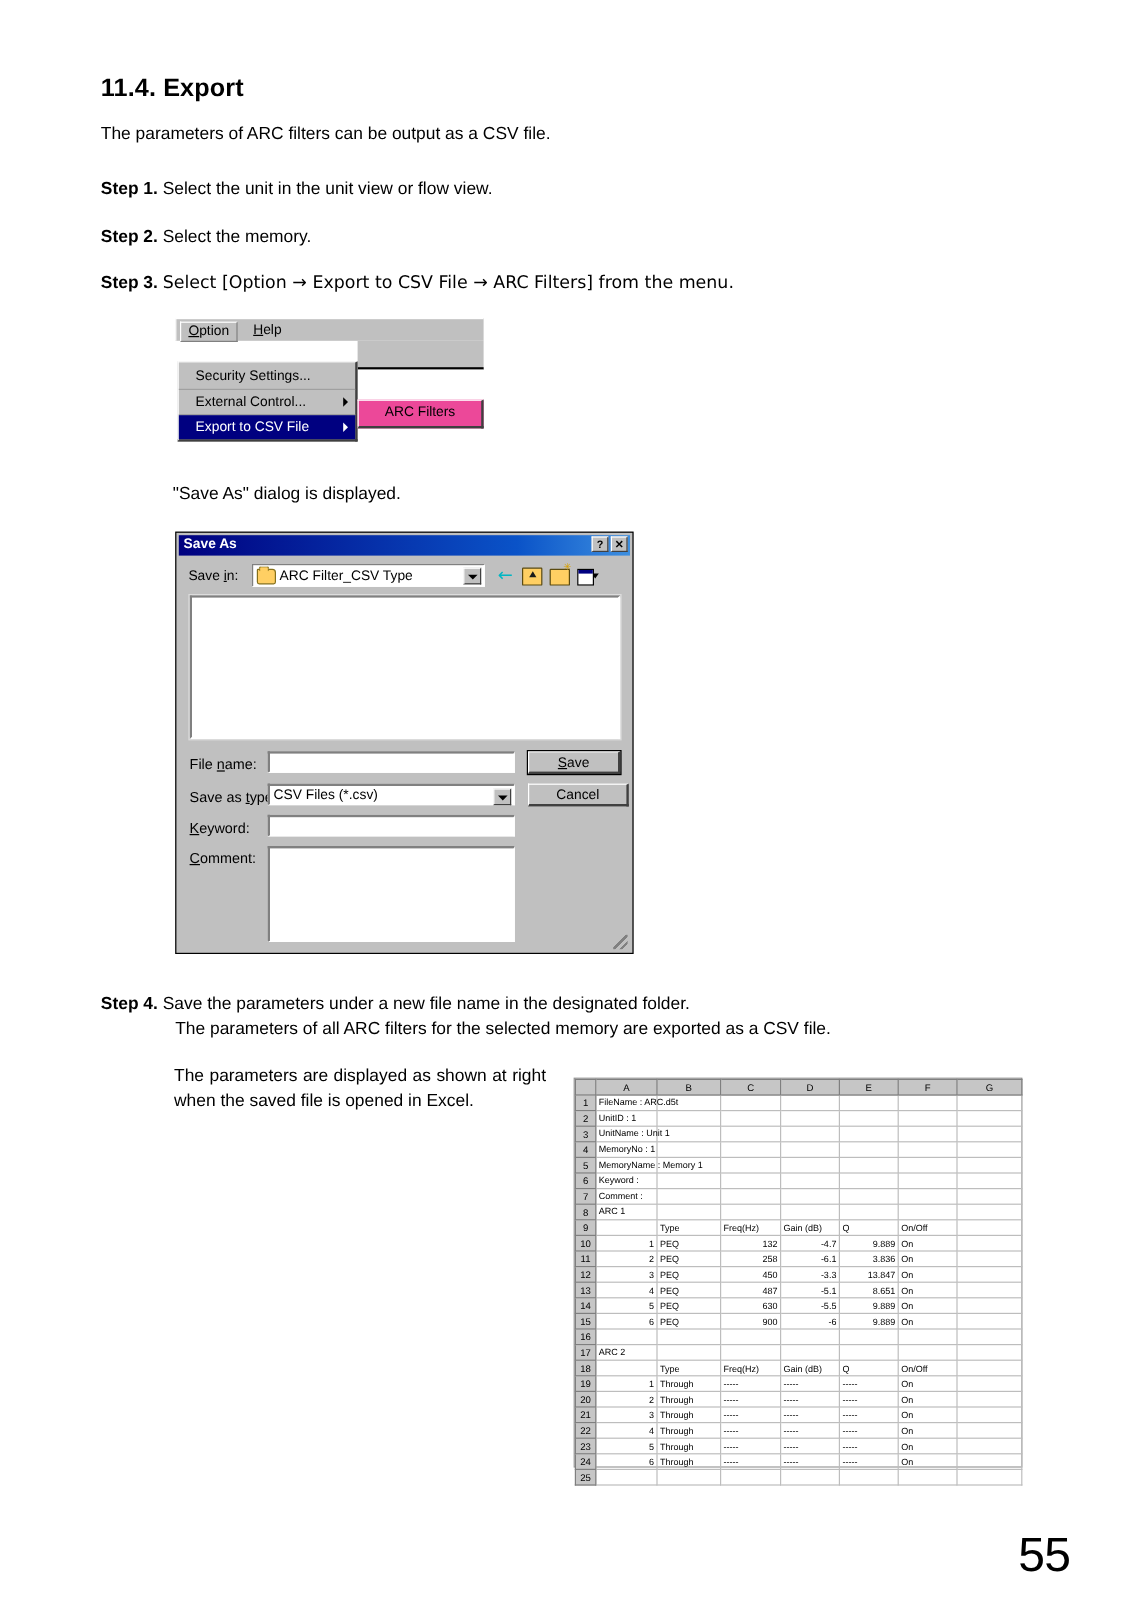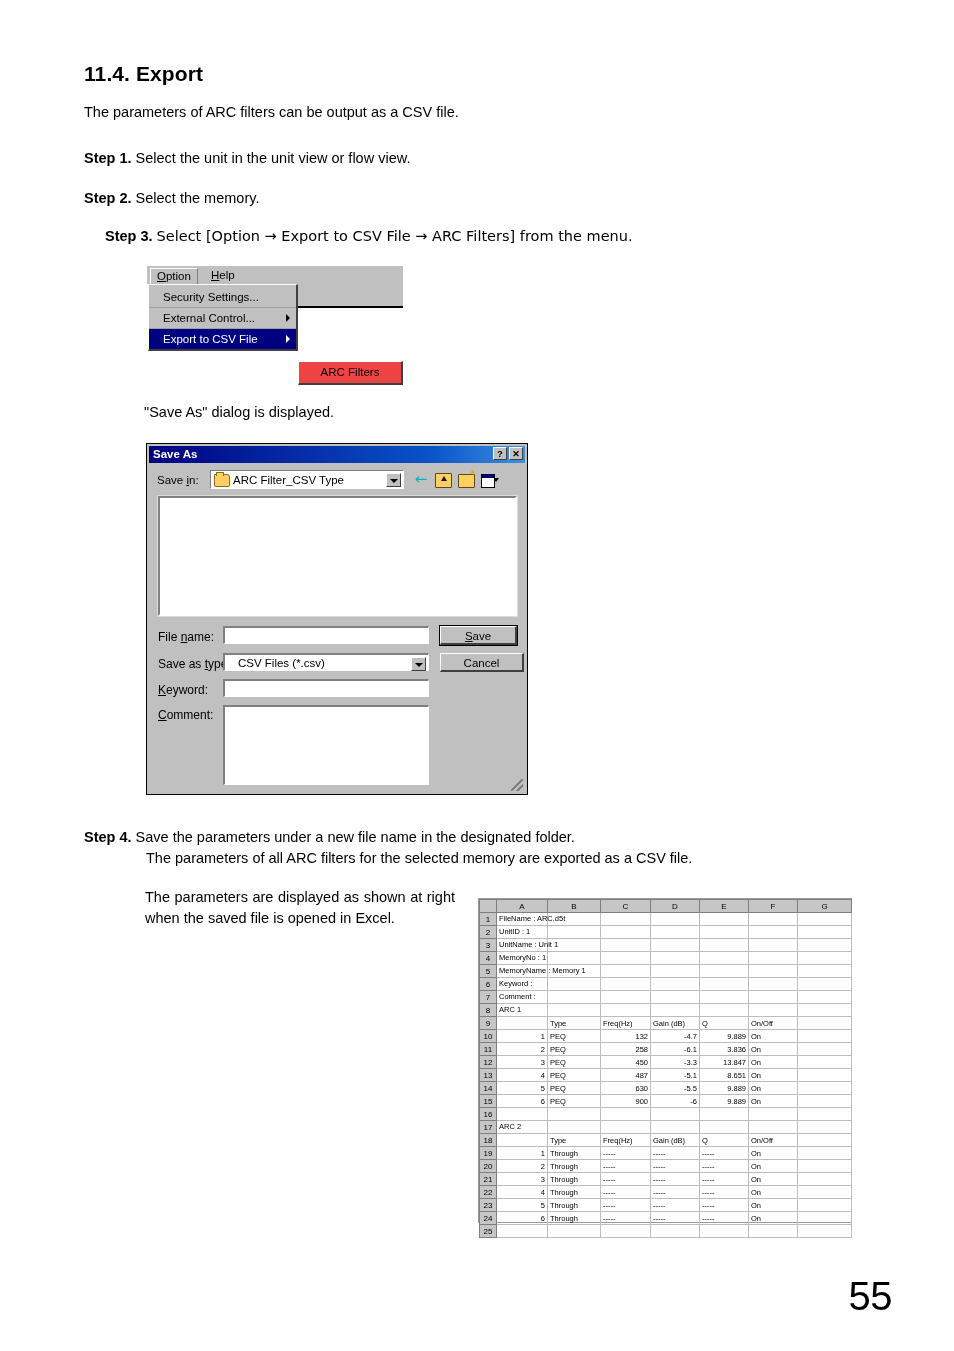--- a/index.html
+++ b/index.html
@@ -36,21 +36,21 @@
   .step {
     position: absolute;
     left: 84px;
     font-size: 14.5px;
     white-space: nowrap;
   }
   .step .lbl { font-weight: bold; }
   .step .body { }
   .step1 { top: 150px; }
   .step2 { top: 190px; }
-  .step3 { top: 228px; margin-left: 21px; }
+  .step3 { top: 228px; }
   .step4 { top: 829px; left: 84px; }
   .step4 .sub {
     position: absolute;
     left: 62px;
     top: 21px;
     font-weight: normal;
     white-space: nowrap;
   }
   .arrow { font-family: "DejaVu Sans", sans-serif; }
 
@@ -115,21 +115,21 @@
     border-top: 1px solid #ffffff;
     border-right: 1px solid #808080;
     border-bottom: 1px solid #808080;
   }
   .menubar .mi.help { left: 58px; }
   .uline { text-decoration: underline; }
 
   .menu-popup {
     position: absolute;
     left: 2px;
-    top: 19px;
+    top: 36px;
     width: 150px;
     background: #c0c0c0;
     border-top: 1px solid #ffffff;
     border-left: 1px solid #ffffff;
     border-right: 2px solid #404040;
     border-bottom: 2px solid #404040;
     box-sizing: border-box;
     padding: 2px 0 0 0;
   }
   .menu-item {
@@ -154,24 +154,24 @@
     width: 0; height: 0;
     border-left: 4px solid #000;
     border-top: 4px solid transparent;
     border-bottom: 4px solid transparent;
   }
   .menu-item.highlight .submark { border-left-color: #ffffff; }
 
   .submenu {
     position: absolute;
     left: 152px;
-    top: 96px;
+    top: 68px;
     width: 105px;
     height: 24px;
-    background: #ef4444;
+    background: #ec4899;
     border-top: 1px solid #ffffff;
     border-left: 1px solid #ffffff;
     border-right: 2px solid #404040;
     border-bottom: 2px solid #404040;
     box-sizing: border-box;
   }
   .submenu .sub-item {
     font-size: 11.5px;
     line-height: 20px;
     text-align: center;
@@ -389,21 +389,21 @@
     position: absolute;
     background: #ffffff;
     border-top: 2px solid #808080;
     border-left: 2px solid #808080;
     border-right: 1px solid #ffffff;
     border-bottom: 1px solid #ffffff;
     box-sizing: border-box;
   }
   .fld-input .fv {
     position: absolute;
-    left: 13px; top: 2px;
+    left: 3px; top: 2px;
     font-size: 11.5px;
   }
 
   .sa-btn {
     position: absolute;
     background: #c0c0c0;
     border-top: 1px solid #ffffff;
     border-left: 1px solid #ffffff;
     border-right: 2px solid #404040;
     border-bottom: 2px solid #404040;

